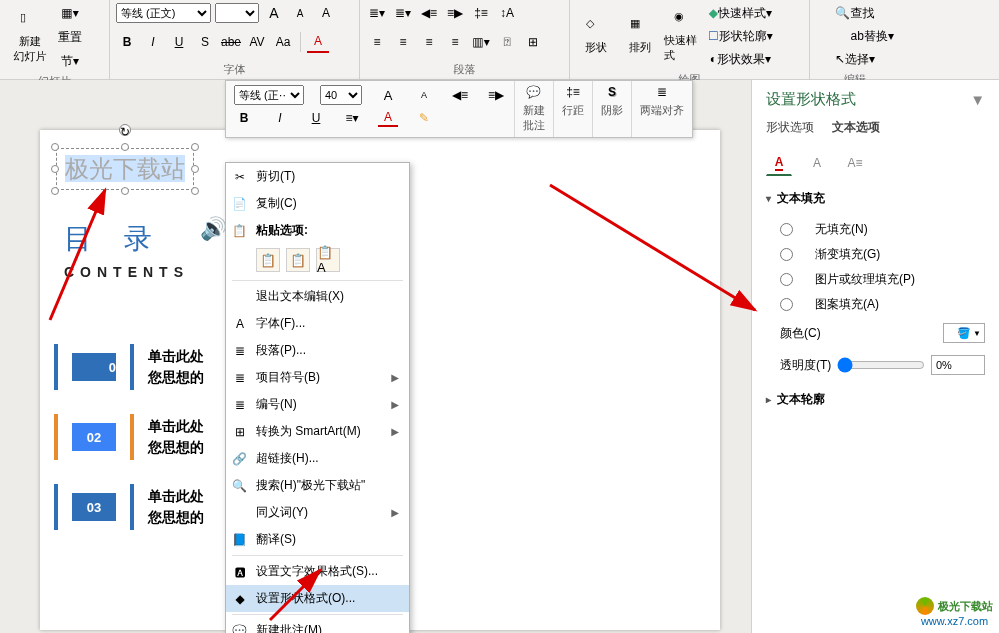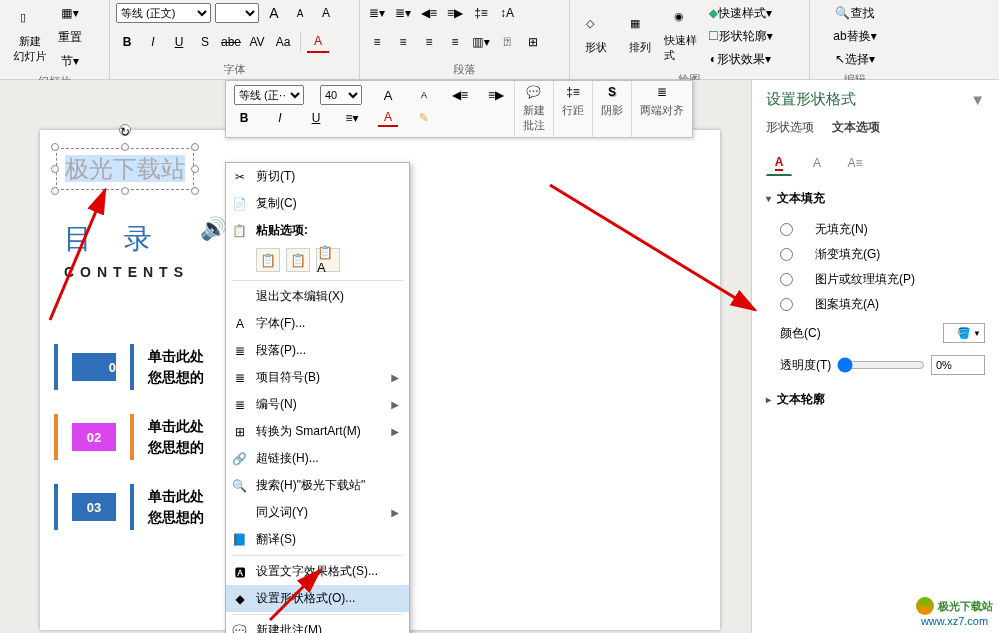--- a/index.html
+++ b/index.html
@@ -155,21 +155,21 @@
         <span class="rbtn" style="width:auto;"><span style="color:#36a;">☐</span><span>形状轮廓</span>▾</span>
         <span class="rbtn" style="width:auto;"><span>◐</span><span>形状效果</span>▾</span>
       </div>
     </div>
     <div class="ribbon-group-label">绘图</div>
   </div>
 
   <div class="ribbon-group" style="width:90px;border-right:none;">
     <div style="display:flex;flex-direction:column;gap:1px;font-size:11px;">
       <span class="rbtn" style="width:auto;">🔍<span>查找</span></span>
-      <span class="rbtn" style="width:auto;">ab<span>替换</span>▾</span>
+      <span class="rbtn" style="width:auto;justify-content:flex-end;">ab<span>替换</span>▾</span>
       <span class="rbtn" style="width:auto;">↖<span>选择</span>▾</span>
     </div>
     <div class="ribbon-group-label">编辑</div>
   </div>
 </div>
 
 <div class="workspace">
   <div class="slide-area">
     <div class="slide">
 
@@ -195,21 +195,21 @@
 
       <div style="position:absolute;left:14px;top:190px;">
         <div class="toc-item">
           <div class="toc-bar" style="background:#2f6fb7;"></div>
           <div class="toc-num" style="background:#2f6fb7;padding-left:44px;">01</div>
           <div class="toc-bar" style="background:#2f6fb7;"></div>
           <div class="toc-text"><span>单击此处</span><br><span>您思想的</span></div>
         </div>
         <div class="toc-item">
           <div class="toc-bar" style="background:#e78b2f;"></div>
-          <div class="toc-num" style="background:#d946ef;">02</div>
+          <div class="toc-num" style="background:#3b82f6;">02</div>
           <div class="toc-bar" style="background:#e78b2f;"></div>
           <div class="toc-text"><span>单击此处</span><br><span>您思想的</span></div>
         </div>
         <div class="toc-item">
           <div class="toc-bar" style="background:#2f6fb7;"></div>
           <div class="toc-num" style="background:#2f6fb7;">03</div>
           <div class="toc-bar" style="background:#2f6fb7;"></div>
           <div class="toc-text"><span>单击此处</span><br><span>您思想的</span></div>
         </div>
       </div>

